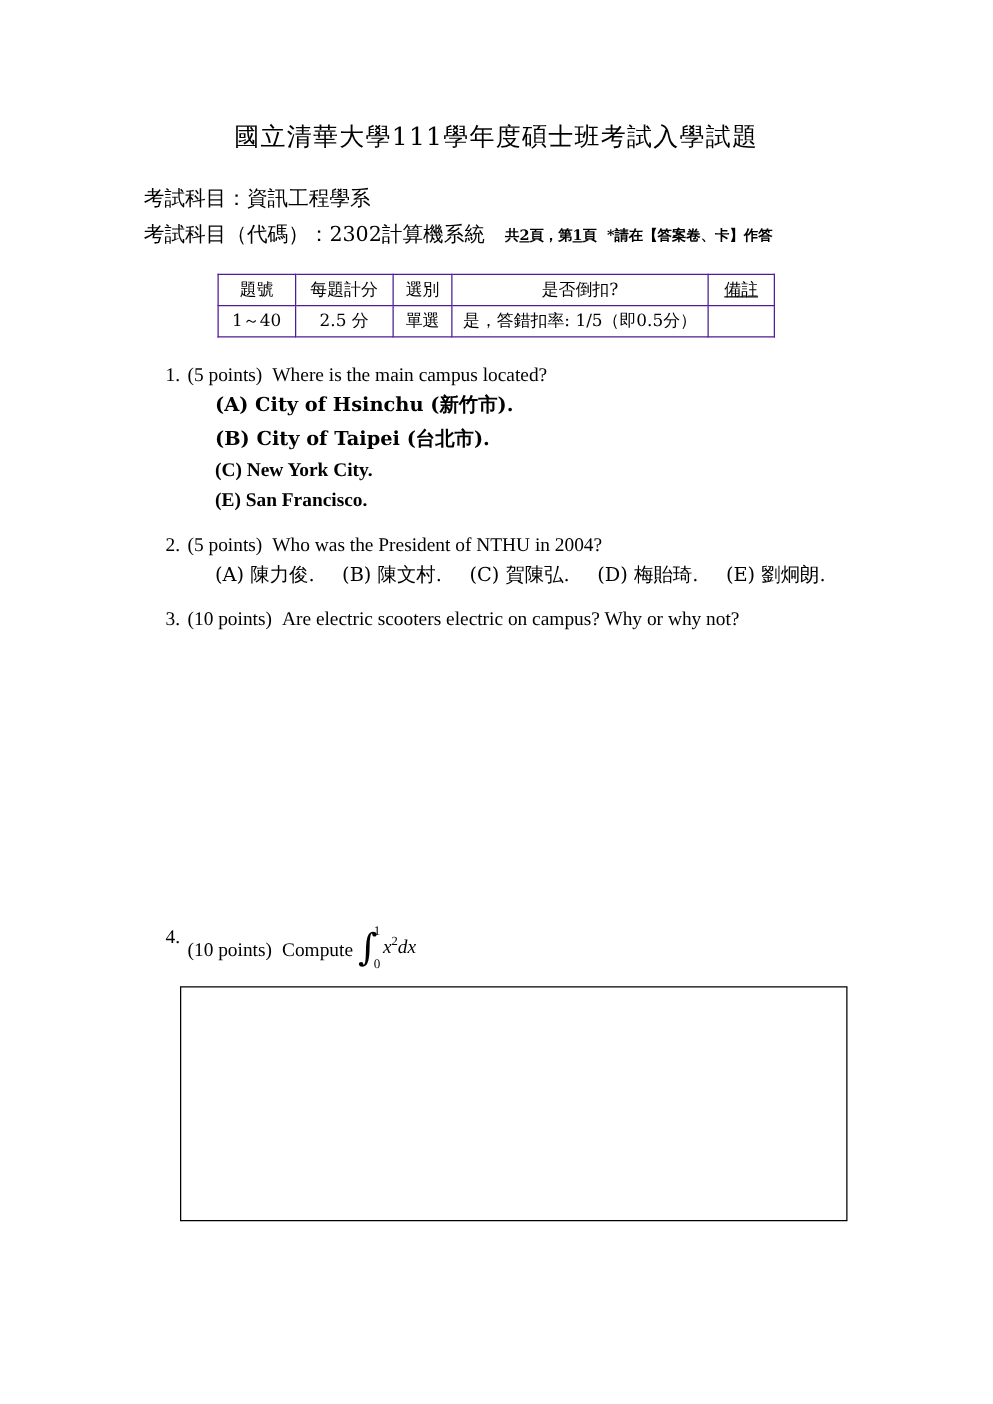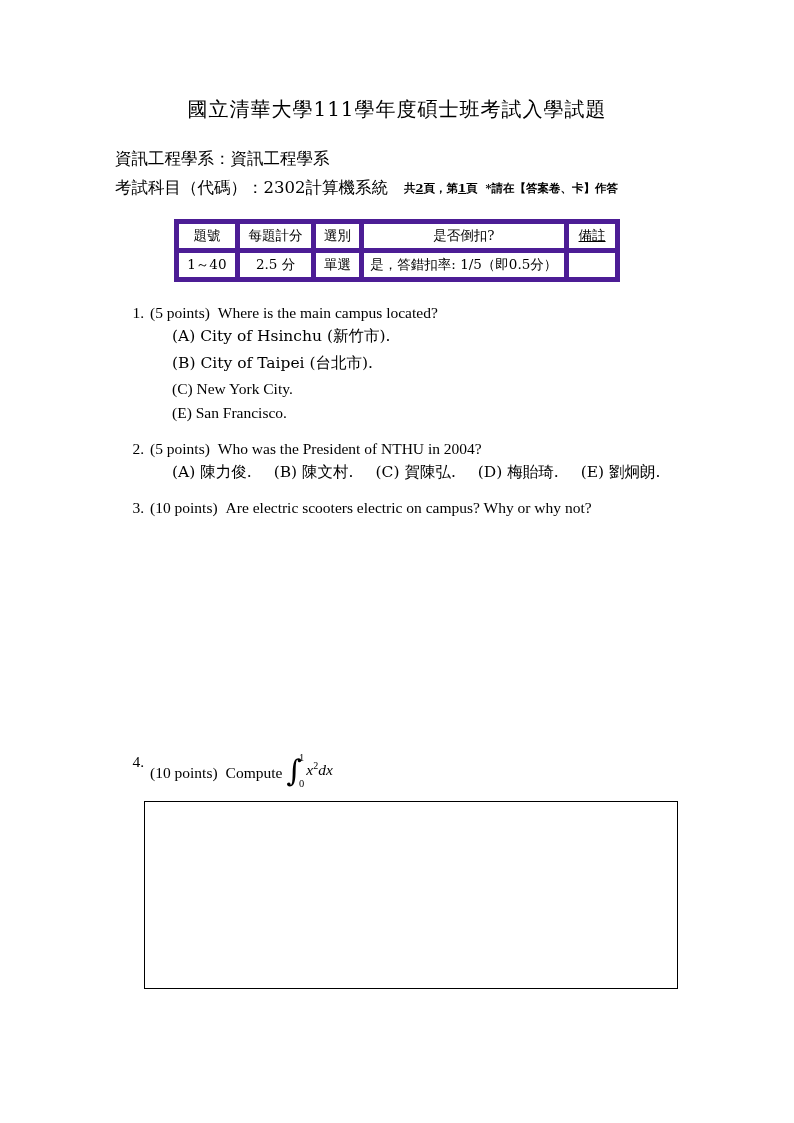--- a/index.html
+++ b/index.html
@@ -54,21 +54,21 @@
   .meta-right u { text-decoration: underline; }
 
   .grade-table {
     margin: 16px auto 0 auto;
     border-collapse: collapse;
     width: 446px;
     margin-left: 174px;
     font-family: "DejaVu Serif", serif;
   }
   .grade-table td {
-    border: 5px solid #4c1d95;
+    border: 1px solid #4c1d95;
     text-align: center;
     font-size: 13.5px;
     padding: 2px 4px;
     height: 20px;
     white-space: nowrap;
   }
   .grade-table .c1 { width: 62px; }
   .grade-table .c2 { width: 80px; }
   .grade-table .c3 { width: 46px; }
   .grade-table .c4 { width: 202px; }
@@ -91,20 +91,21 @@
     padding-right: 6px;
     flex: 0 0 auto;
   }
   .q-body { flex: 1 1 auto; }
   .q-stem { margin-bottom: 4px; }
   .q-stem .pts { margin-right: 8px; }
   .opt-list {
     margin: 0;
     padding: 0;
     list-style: none;
+    font-weight: bold;
   }
   .opt-list li {
     margin: 0 0 6px 0;
     padding-left: 22px;
     white-space: nowrap;
   }
   .opt-inline {
     white-space: nowrap;
     padding-left: 22px;
     font-size: 15.5px;
@@ -157,21 +158,21 @@
 </style>
 </head>
 <body>
 
 <div class="page">
 
   <div class="title">國立清華大學111學年度碩士班考試入學試題</div>
 
   <div class="meta">
     <div class="meta-row">
-      <span class="meta-label">資訊工程學系：</span>
+      <span class="meta-label">考試科目：</span>
       <span class="meta-value">資訊工程學系</span>
     </div>
     <div class="meta-row">
       <span class="meta-label">考試科目（代碼）：</span>
       <span class="meta-value">2302計算機系統</span>
       <span class="meta-right"><span>共</span><u>2</u><span>頁，第</span><u>1</u><span>頁</span>&nbsp;&nbsp;<span>*請在【答案卷、卡】作答</span></span>
     </div>
   </div>
 
   <table class="grade-table">

